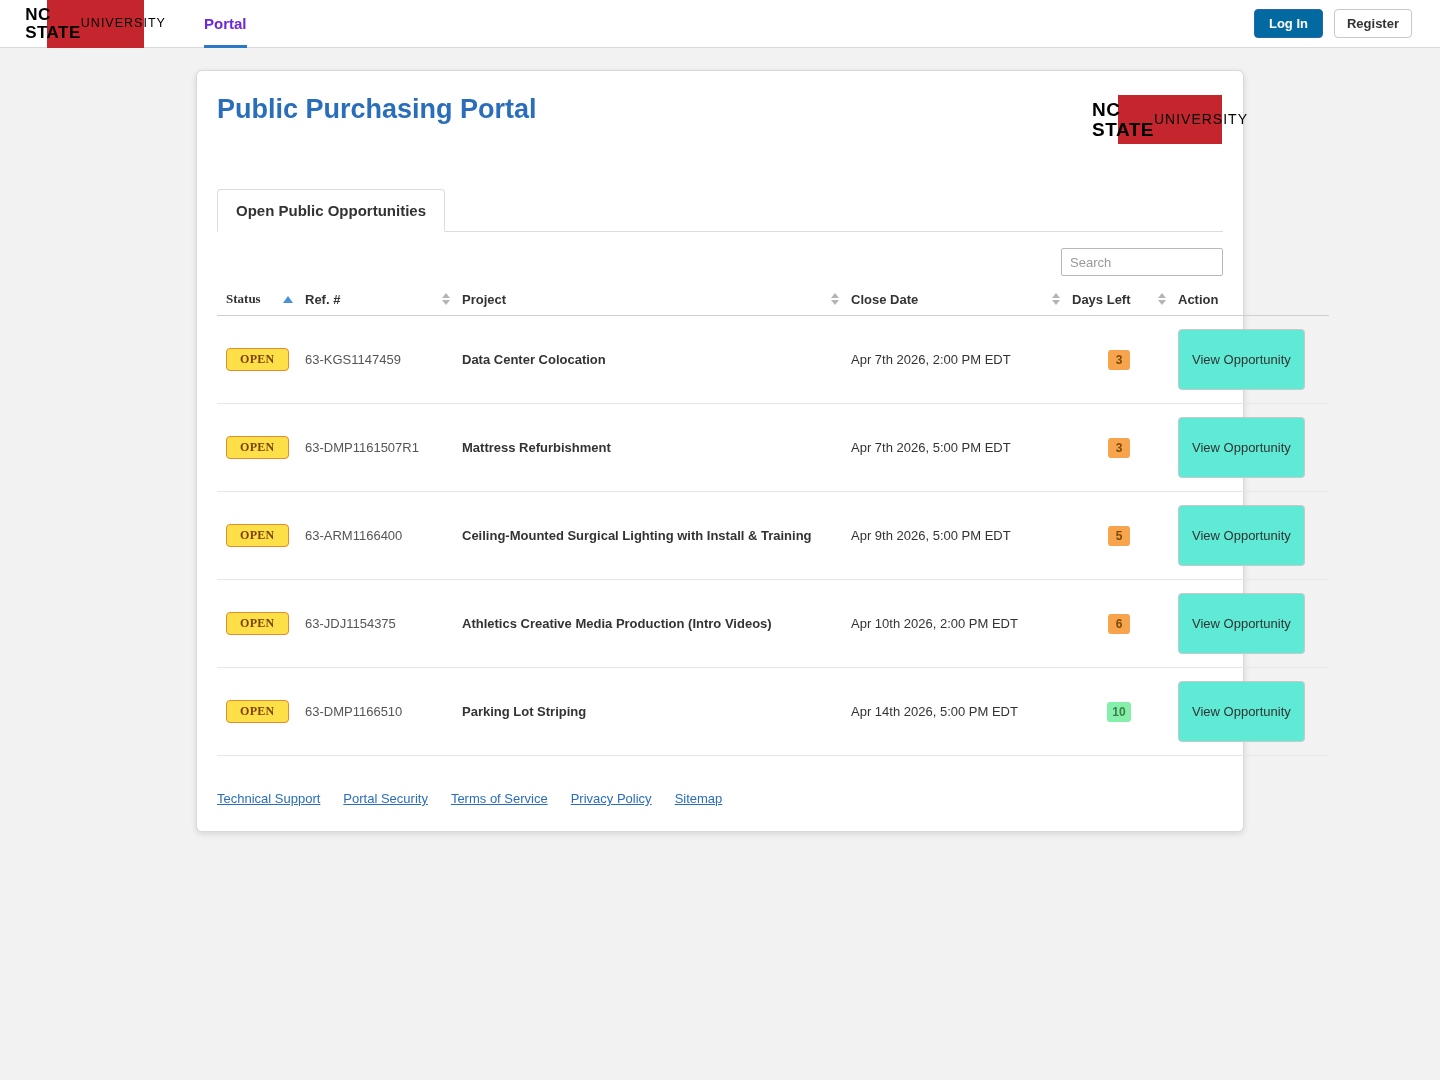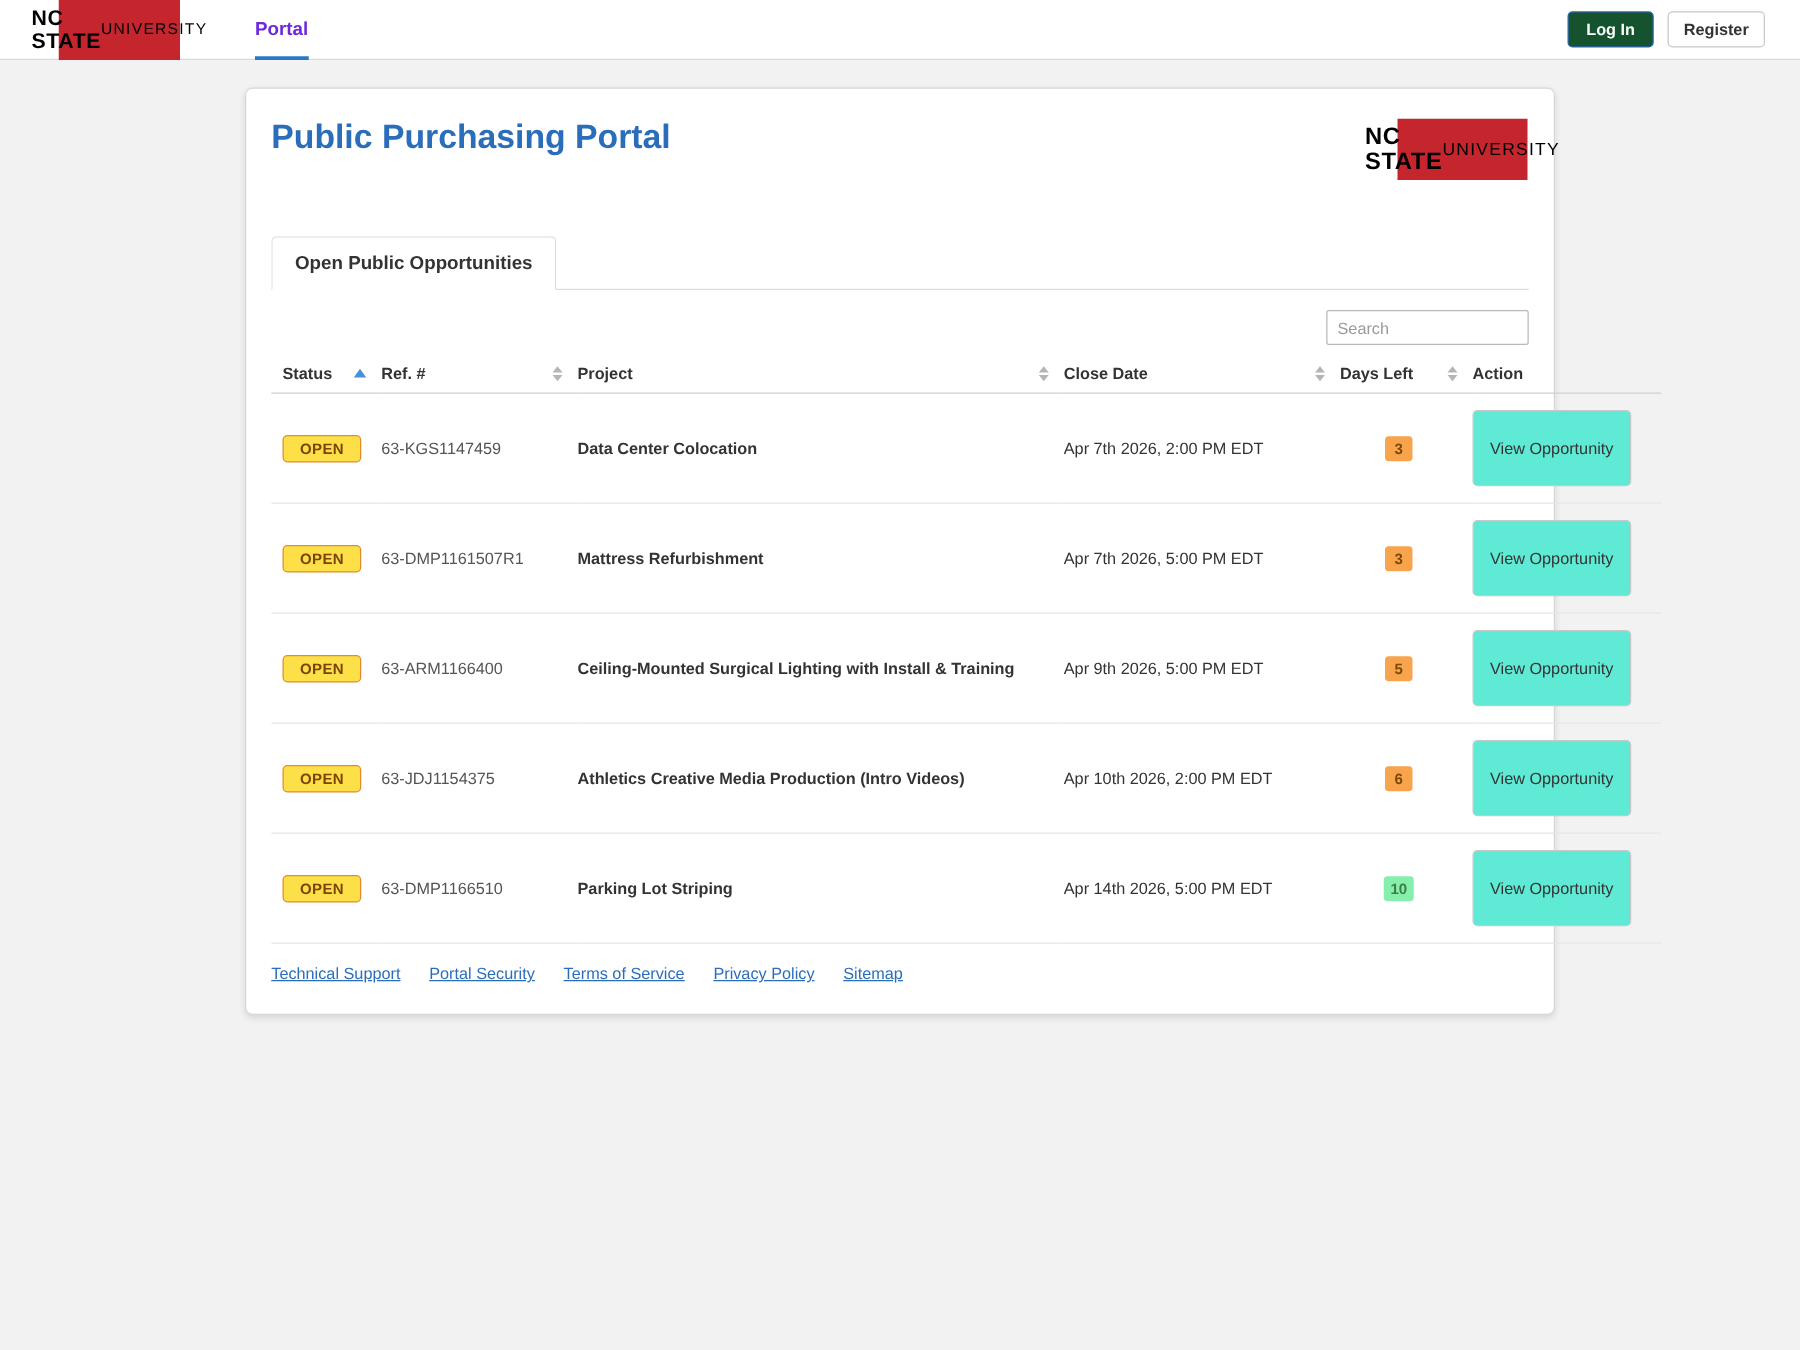--- a/index.html
+++ b/index.html
@@ -30,21 +30,21 @@
   .nav-link {
     margin-left: 60px; height: 48px;
     display: flex; align-items: center;
     color: #6d28d9; font-weight: 700; font-size: 15px;
     border-bottom: 3px solid #2b78c6; padding-top: 3px;
     cursor: pointer;
   }
   .nav-actions { margin-left: auto; margin-right: 28px; display: flex; gap: 11px; }
   .btn { font-family: inherit; font-size: 13px; font-weight: 700; border-radius: 4px; cursor: pointer; }
   .btn-primary {
-    background: #14532d; color: #fff; border: 1px solid #2a64ad;
+    background: #0369a1; color: #fff; border: 1px solid #2a64ad;
     padding: 6px 14px;
   }
   .btn-outline {
     background: #fff; color: #333; border: 1px solid #c8c8c8;
     padding: 6px 12px;
   }
 
   
   .card {
     width: 1048px; margin: 22px auto 0;
@@ -76,21 +76,21 @@
     padding: 0 8px; font-size: 13px; font-family: inherit; color: #333;
   }
   .search-input::placeholder { color: #9a9a9a; }
 
   
   table { width: 1112px; border-collapse: collapse; margin-top: 7px; table-layout: fixed; }
   th {
     text-align: left; font-size: 13px; font-weight: 700; color: #333;
     padding: 8px 12px 8px 0; border-bottom: 1px solid #cfcfcf; cursor: pointer;
   }
-  th:first-child, td:first-child { padding-left: 9px; }
+  th:first-child, td:first-child { padding-left: 9px; font-family: Liberation Serif, serif; }
   td {
     font-size: 13px; color: #333;
     padding: 13px 12px 13px 0; border-bottom: 1px solid #e6e6e6;
     vertical-align: middle;
   }
   .th-inner { display: flex; align-items: center; justify-content: space-between; }
   .sort-asc {
     width: 0; height: 0;
     border-left: 5px solid transparent; border-right: 5px solid transparent;
     border-bottom: 7px solid #4a90d9;
@@ -113,21 +113,21 @@
     font-size: 12px; font-weight: 700; padding: 3px 5px; border-radius: 3px;
   }
   .days-badge[data-level="warn"] { background: #f8a44d; color: #7a4a00; }
   .days-badge[data-level="ok"]   { background: #86efac; color: #3c8044; }
   .view-btn {
     background: #5eead4; border: 1px solid #c8c8c8; border-radius: 4px;
     padding: 22px 13px; font-size: 13px; color: #333; font-family: inherit; cursor: pointer;
   }
 
   
-  .foot-links { margin-top: 16px; display: flex; gap: 23px; }
+  .foot-links { margin-top: 35px; display: flex; gap: 23px; }
   .foot-links a { color: #2a6ebb; font-size: 13px; text-decoration: underline; cursor: pointer; }
 </style>
 </head>
 <body>
 
 <div class="navbar">
   <div class="brand-block nav-logo">
     <span class="l1">NC STATE</span>
     <span class="l2">UNIVERSITY</span>
   </div>

